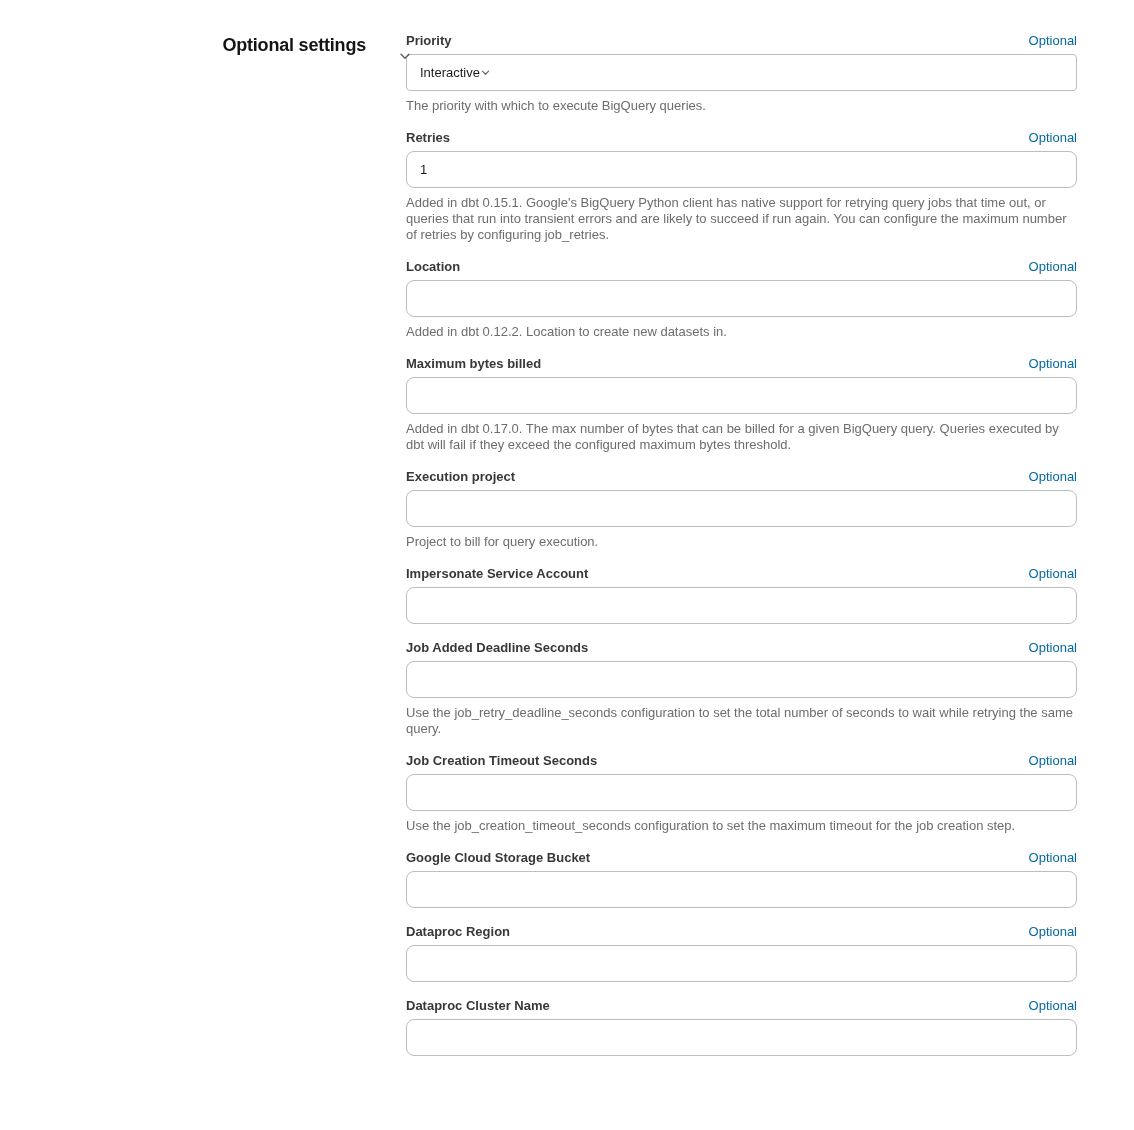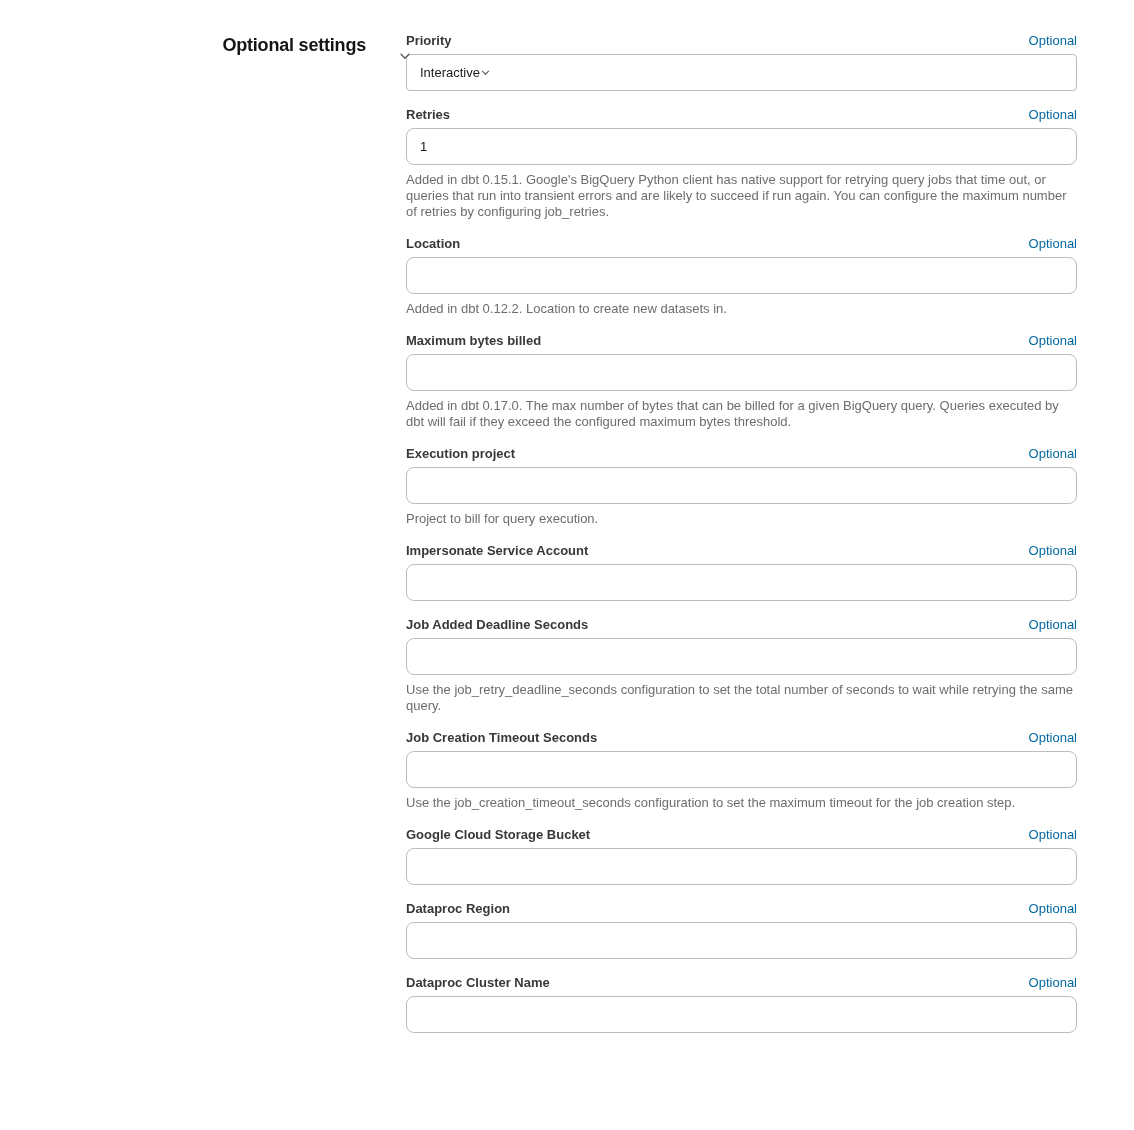--- a/index.html
+++ b/index.html
@@ -137,20 +137,21 @@
     </div>
     <div class="select-control">
       <span class="select-value">Interactive</span>
       <span class="select-chevron">
         <svg width="11" height="11" viewBox="0 0 16 16" fill="none" stroke="currentColor" stroke-width="1.8" stroke-linecap="round" stroke-linejoin="round">
           <polyline points="3.5,6 8,10.5 12.5,6"></polyline>
         </svg>
       </span>
     </div>
 
+    <div class="field-helper">The priority with which to execute BigQuery queries.</div>
   </div>
 
   <div class="field-group">
     <div class="field-header">
       <span class="field-label">Retries</span>
       <span class="field-optional">Optional</span>
     </div>
 
     <input class="text-control" type="text" value="1" style="">
     <div class="field-helper">Added in dbt 0.15.1. Google's BigQuery Python client has native support for retrying query jobs that time out, or queries that run into transient errors and are likely to succeed if run again. You can configure the maximum number of retries by configuring job_retries.</div>

